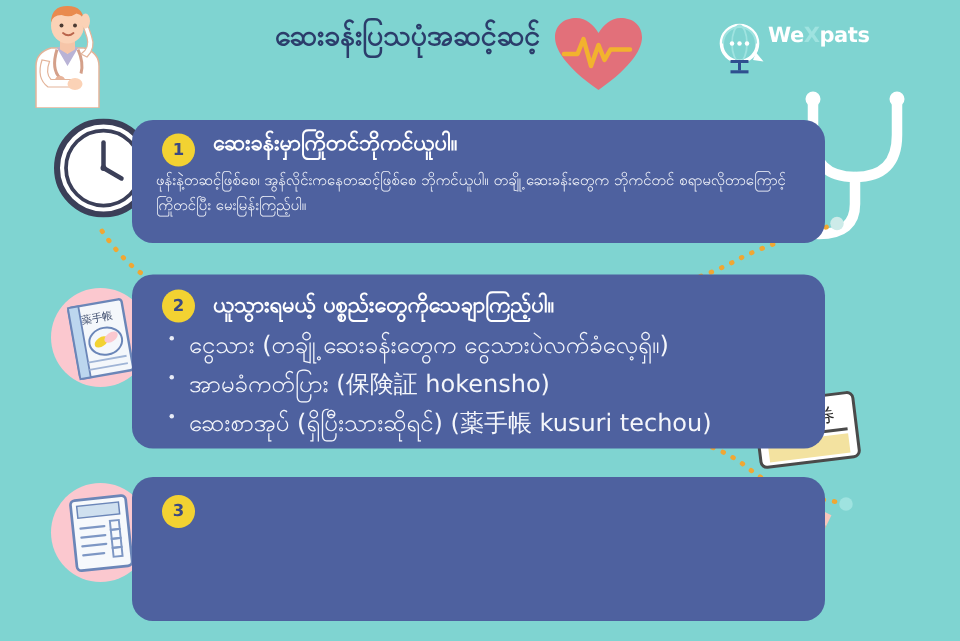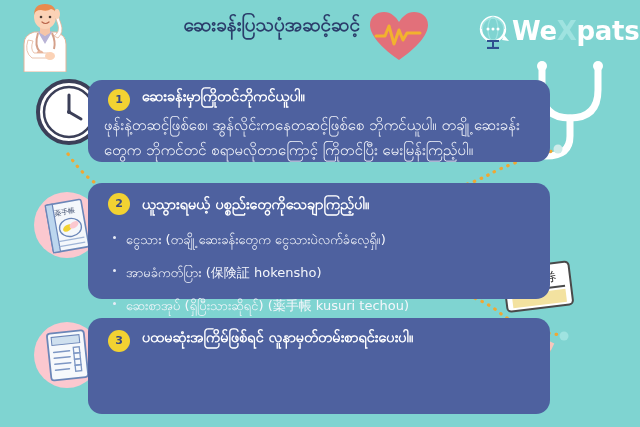--- a/index.html
+++ b/index.html
@@ -49,21 +49,21 @@
     width: 62px; height: 52px;
   }
   .logo {
     position: absolute;
     left: 478px; top: 14px;
     width: 148px; height: 34px;
   }
   .logo-text {
     position: absolute;
     left: 34px; top: 2px;
-    font-size: 26px;
+    font-size: 14px;
     font-weight: bold;
     color: #ffffff;
     letter-spacing: -0.3px;
   }
   .logo-text .x {
     color: #9fe3e0;
   }
   .stetho {
     position: absolute;
     left: 498px; top: 52px;
@@ -108,44 +108,43 @@
     white-space: nowrap;
   }
   #panel-1 .panel-title { top: 7px; }
   #panel-2 .panel-title { top: 12px; }
   #panel-3 .panel-title { top: 10px; }
 
   .panel-body {
     position: absolute;
     left: 16px;
     right: 14px;
-    font-size: 15px;
+    font-size: 10px;
     line-height: 1.65;
     color: #f4f6fb;
   }
   #panel-1 .panel-body { top: 33px; }
   #panel-3 .panel-body { top: 40px; }
 
   .bullets {
     position: absolute;
     left: 22px;
     top: 34px;
     right: 10px;
     margin: 0;
     padding: 0;
     list-style: none;
   }
   .bullets li {
     position: relative;
     padding-left: 16px;
-    font-size: 13px;
+    font-size: 16px;
     line-height: 1.63;
     color: #f4f6fb;
     white-space: nowrap;
-    margin-top: 12px;
   }
   .bullets li::before {
     content: "";
     position: absolute;
     left: 3px; top: 7px;
     width: 3px; height: 3px;
     border-radius: 50%;
     background: #e8ecf7;
   }
 
@@ -363,16 +362,15 @@
     <div class="panel-title">ယူသွားရမယ့် ပစ္စည်းတွေကိုသေချာကြည့်ပါ။</div>
     <ul class="bullets">
       <li>ငွေသား (တချို့ ဆေးခန်းတွေက ငွေသားပဲလက်ခံလေ့ရှိ။)</li>
       <li>အာမခံကတ်ပြား (保険証 hokensho)</li>
       <li>ဆေးစာအုပ် (ရှိပြီးသားဆိုရင်) (薬手帳 kusuri techou)</li>
     </ul>
   </div>
 
   <div class="panel" id="panel-3">
     <div class="badge">3</div>
-    <div class="panel-title">ပထမဆုံးအကြိမ်ဖြစ်ရင် လူနာမှတ်တမ်းစာရင်းပေးပါ။</div>
   </div>
 
 </div>
 
 </body></html>

